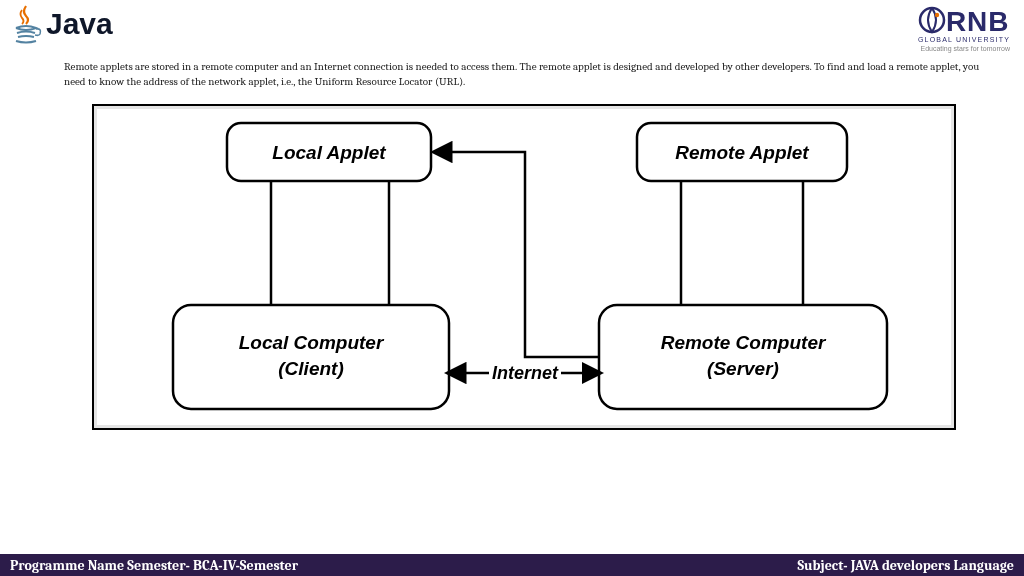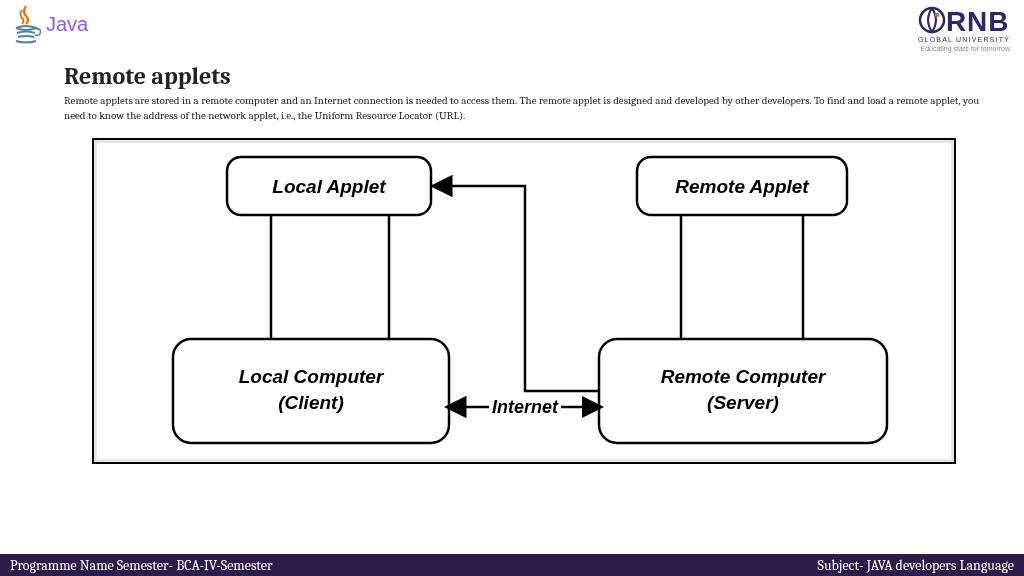--- a/index.html
+++ b/index.html
@@ -22,23 +22,23 @@
     display: flex;
     align-items: center;
   }
   .java-cup {
     width: 32px;
     height: 40px;
     position: relative;
     margin-right: 4px;
   }
   .java-text {
-    font-size: 20px;
-    font-weight: normal;
-    color: #8b5cf6;
+    font-size: 30px;
+    font-weight: bold;
+    color: #0f172a;
     font-family: Arial, sans-serif;
   }
   .rnb-logo {
     position: absolute;
     right: 14px;
     top: 6px;
     text-align: center;
   }
   .rnb-main {
     display: flex;
@@ -101,21 +101,21 @@
   }
   .footer {
     position: absolute;
     bottom: 0;
     left: 0;
     width: 100%;
     height: 22px;
     background: #2c1c4a;
     color: #fff;
     font-family: Cambria, Georgia, serif;
-    font-weight: normal;
+    font-weight: bold;
     font-size: 14px;
     display: flex;
     align-items: center;
     justify-content: space-between;
     padding: 0 10px;
   }
 </style>
 </head>
 <body>
 
@@ -145,21 +145,20 @@
         </svg>
       </div>
       <span class="rnb-text">RNB</span>
     </div>
     <div class="rnb-sub">GLOBAL UNIVERSITY</div>
     <div class="rnb-tag">Educating stars for tomorrow</div>
   </div>
 </div>
 
 <div class="content">
-  <div class="title">Remote applets</div>
   <div class="body-text">Remote applets are stored in a remote computer and an Internet connection is needed to access them. The remote applet is designed and developed by other developers. To find and load a remote applet, you need to know the address of the network applet, i.e., the Uniform Resource Locator (URL).</div>
 
   <div class="diagram-wrap">
     <div class="diagram-inner">
       <svg viewBox="0 0 854 316" width="854" height="316">
 
         <rect x="130" y="14" width="204" height="58" rx="14" ry="14" fill="#fff" stroke="#000" stroke-width="2.5"></rect>
         <text x="232" y="50" text-anchor="middle" font-family="Arial" font-style="italic" font-weight="bold" font-size="19">Local Applet</text>
 
         <rect x="540" y="14" width="210" height="58" rx="14" ry="14" fill="#fff" stroke="#000" stroke-width="2.5"></rect>

